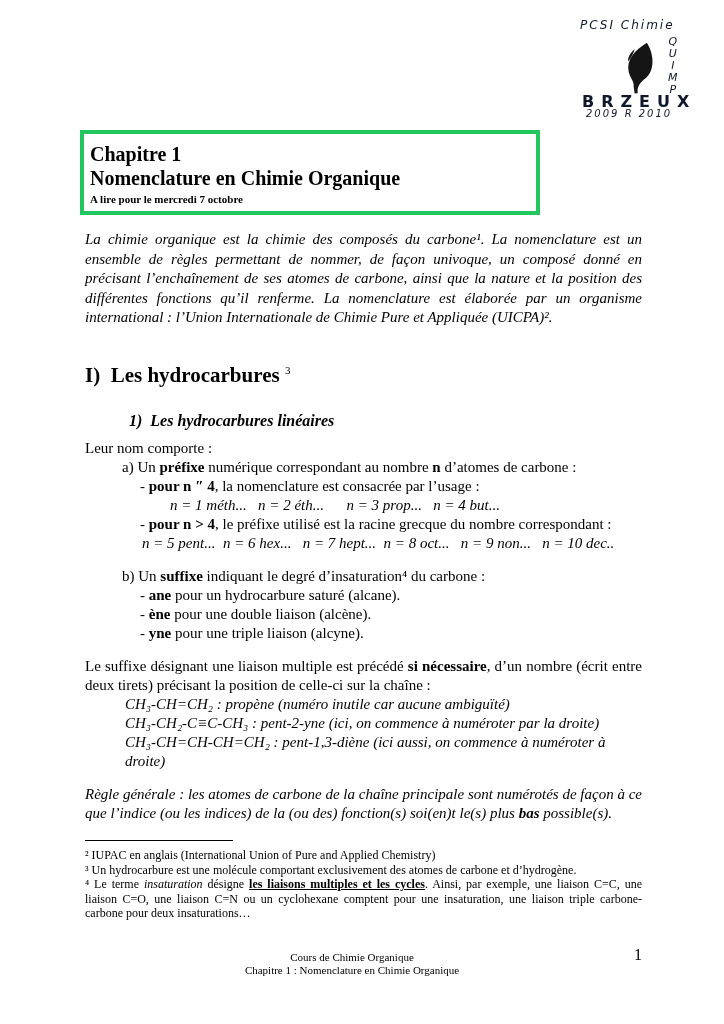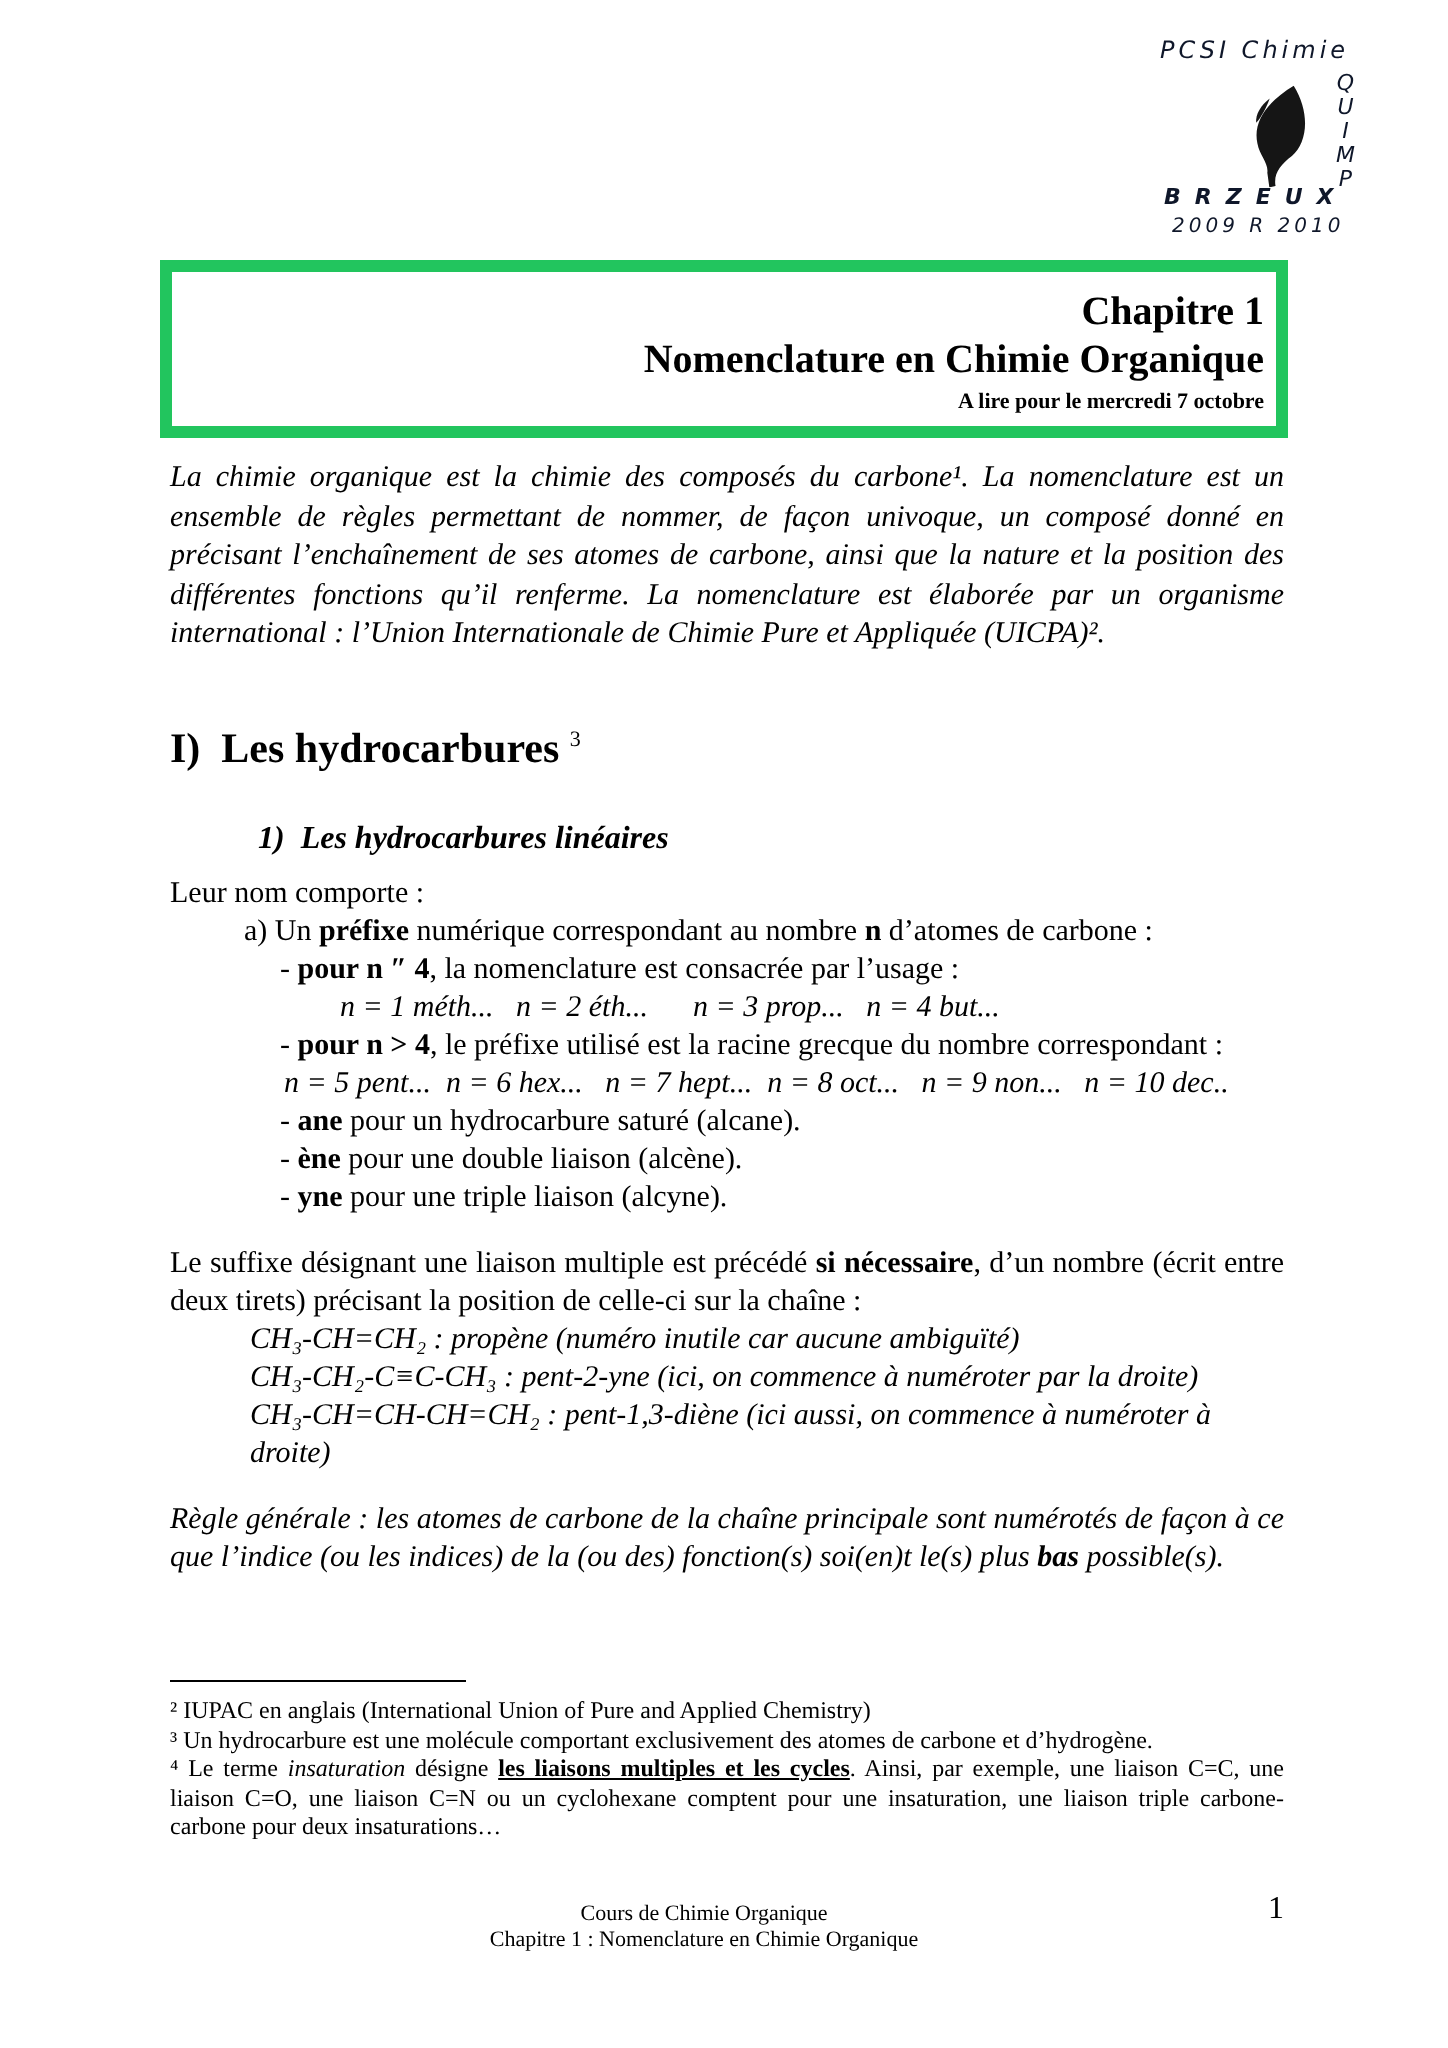--- a/index.html
+++ b/index.html
@@ -13,28 +13,28 @@
   .i { font-style:italic; }
   .bu { font-weight:bold; text-decoration:underline; }
 
   
   .logo { position:absolute; top:18px; left:580px; width:132px; height:110px;
           font-family:"DejaVu Sans", sans-serif; color:#0f172a; }
   .logo-pcsi { font-style:italic; font-size:12px; letter-spacing:2px; white-space:nowrap; }
   .logo-vert { position:absolute; top:18px; left:88px; display:flex; flex-direction:column;
                align-items:center; font-size:11px; line-height:12px; font-style:italic; }
   .logo-leaf { position:absolute; top:24px; left:44px; transform:rotate(8deg); }
-  .logo-row { position:absolute; top:74px; left:2px; font-size:11px; font-weight:bold;
-              font-style:italic; letter-spacing:7px; white-space:nowrap; }
+  .logo-row { position:absolute; top:74px; left:2px; font-size:16px; font-weight:bold;
+              letter-spacing:7px; white-space:nowrap; }
   .logo-years { position:absolute; top:90px; left:6px; font-size:10px; letter-spacing:2px;
                 font-style:italic; white-space:nowrap; }
 
   
-  .title-box { position:absolute; top:130px; left:80px; width:564px;
-               border:6px solid #22c55e; text-align:right; padding:8px 6px 6px; }
+  .title-box { position:absolute; top:130px; left:80px; width:460px;
+               border:4px solid #22c55e; text-align:left; padding:8px 6px 6px; }
   .tb-line1, .tb-line2 { font-size:20px; font-weight:bold; line-height:24px; }
   .tb-line3 { font-size:11px; font-weight:bold; margin-top:3px; }
 
   
   .main { position:absolute; top:230px; left:85px; width:557px; font-size:15px; line-height:19px; }
   .intro { font-style:italic; text-align:justify; line-height:19.5px; }
   .h-section { margin-top:29px; font-size:21px; font-weight:bold; line-height:26px; }
   .h-section sup { font-size:11px; font-weight:normal; }
   .h-sub { margin-top:23px; font-size:16px; font-weight:bold; font-style:italic; line-height:20px;margin-left:44px; }
   .lead { margin-top:8px; }
@@ -106,20 +106,23 @@
     <div class="ind2">
       <span>- </span><span class="b">pour n ″ 4</span><span>, la nomenclature est consacrée par l’usage :</span>
     </div>
     <div class="ind3 pre">n = 1 méth...   n = 2 éth...      n = 3 prop...   n = 4 but...</div>
 
     <div class="ind2">
       <span>- </span><span class="b">pour n &gt; 4</span><span>, le préfixe utilisé est la racine grecque du nombre correspondant :</span>
     </div>
     <div class="ind3b pre">n = 5 pent...  n = 6 hex...   n = 7 hept...  n = 8 oct...   n = 9 non...   n = 10 dec..</div>
 
+    <div class="ind1 gap" style="margin-top:14px">
+      <span>b) Un </span><span class="b">suffixe</span><span> indiquant le degré d’insaturation⁴ du carbone :</span>
+    </div>
 
     <div class="ind2">
       <span>- </span><span class="b">ane</span><span> pour un hydrocarbure saturé (alcane).</span>
     </div>
     <div class="ind2">
       <span>- </span><span class="b">ène</span><span> pour une double liaison (alcène).</span>
     </div>
     <div class="ind2">
       <span>- </span><span class="b">yne</span><span> pour une triple liaison (alcyne).</span>
     </div>

